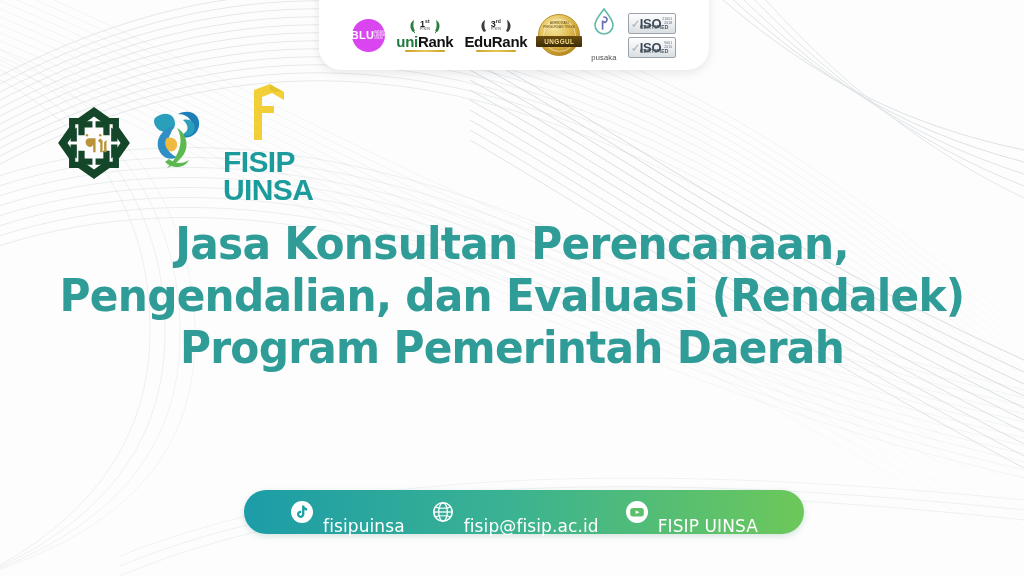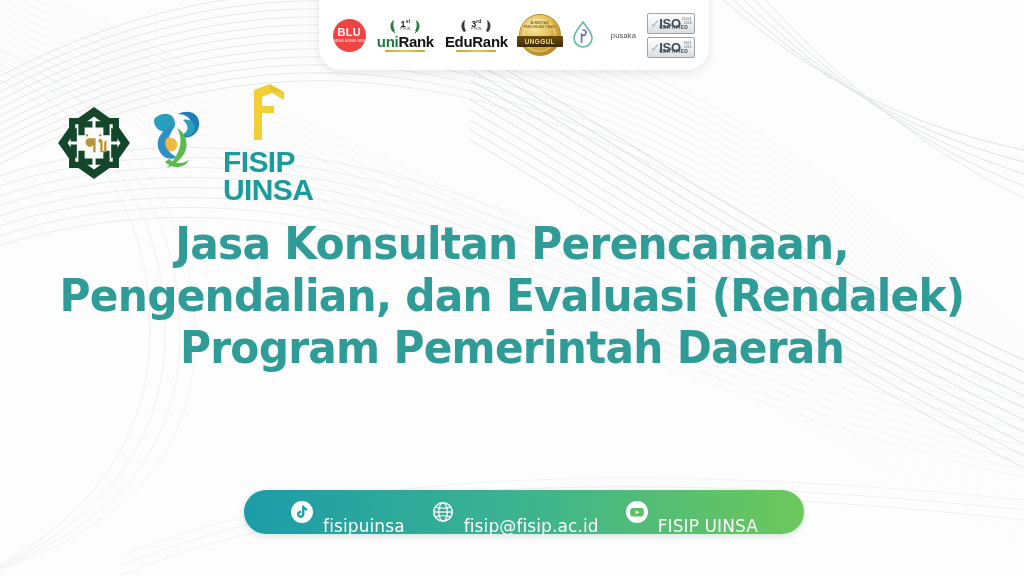--- a/index.html
+++ b/index.html
@@ -38,22 +38,22 @@
     align-items:center;
     justify-content:center;
     gap:11px;
     height:52px;
   }
   .badge { display:flex; align-items:center; justify-content:center; height:52px; }
 
   
   .blu-circle {
     width:33px; height:33px; border-radius:50%;
-    background:#ef4444;
-    display:flex; flex-direction:column;
+    background:#d946ef;
+    display:flex; flex-direction:row;
     align-items:center; justify-content:center;
     color:#ffffff;
   }
   .blu-circle .blu-txt {
     font-size:11px; font-weight:bold; letter-spacing:.3px;
     line-height:1;
   }
   .blu-circle .blu-sub { font-size:2.6px; letter-spacing:.1px; margin-top:1.5px; opacity:.95; }
 
   
@@ -90,21 +90,21 @@
     display:flex; align-items:center; justify-content:center;
     color:#f5dd8a; font-size:6.4px; font-weight:bold; letter-spacing:.4px;
     border-radius:1px;
   }
   .seal-top {
     position:absolute; top:7px; left:0; right:0; text-align:center;
     font-size:3px; color:#5d4410; letter-spacing:.1px; line-height:1.25;
   }
 
   
-  .pusaka { display:flex; flex-direction:row; align-items:center; gap:17px; }
+  .pusaka { display:flex; flex-direction:column; align-items:center; gap:17px; }
   .pusaka-word { font-size:7.5px; color:#4d4d4d; letter-spacing:.2px; }
 
   
   .iso-stack { display:flex; flex-direction:column; gap:3px; }
   .iso-badge {
     width:48px; height:21px;
     border:1.2px solid #9aa3ab;
     border-radius:2px;
     background:linear-gradient(180deg,#fdfdfd 0%,#eceff1 55%,#d9dee2 100%);
     display:flex; align-items:center;

